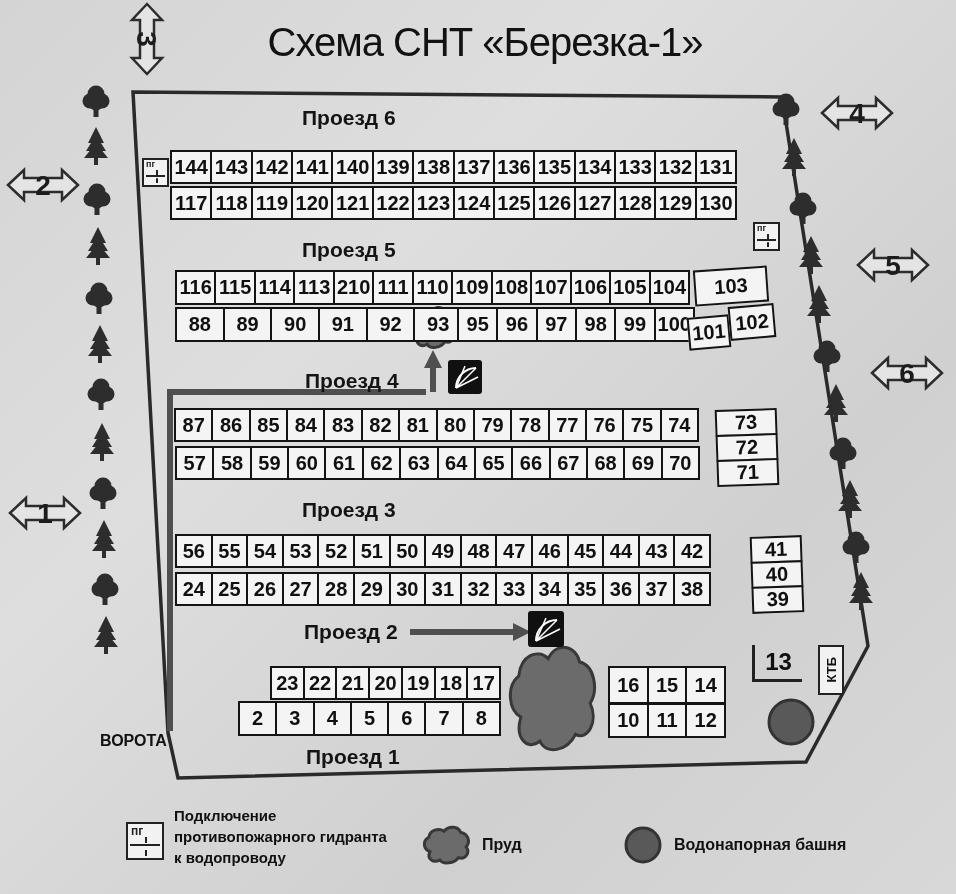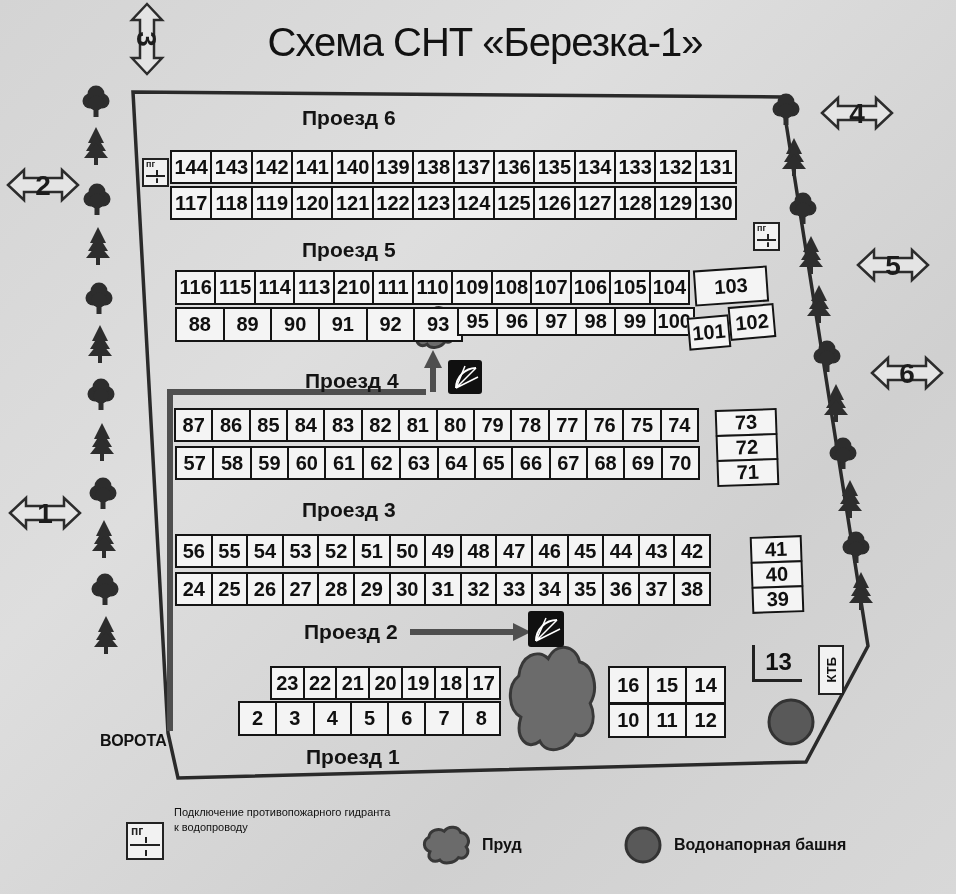--- a/index.html
+++ b/index.html
@@ -23,21 +23,21 @@
   .plot13{position:absolute;display:flex;align-items:center;justify-content:center;
     font-weight:bold;font-size:24px;color:#101010;border-left:3px solid #222;border-bottom:3px solid #222}
   .ktb{position:absolute;background:#f2f2f2;border:2px solid #222;display:flex;align-items:center;justify-content:center}
   .ktb span{writing-mode:vertical-rl;transform:rotate(180deg);font-weight:bold;font-size:13px;color:#111}
   .gates{position:absolute;font-weight:bold;font-size:16px;color:#111}
   .pg-box{position:absolute;background:#f2f2f2;border:2px solid #222}
   .pg-box .pg-t{position:absolute;left:2px;top:0;font-size:9px;font-weight:bold;color:#222;line-height:1}
   .pg-box .pg-v{position:absolute;left:50%;top:38%;bottom:2px;border-left:2px dashed #222}
   .pg-box .pg-h{position:absolute;top:58%;left:2px;right:2px;border-top:2px solid #222}
   .pg-box.legend-pg .pg-t{font-size:12px;top:1px;left:3px}
-  .legend-text{position:absolute;font-size:11px;font-weight:normal;color:#111;line-height:1.4}
+  .legend-text{position:absolute;font-size:15px;font-weight:bold;color:#111;line-height:1.4}
   .legend-label{position:absolute;font-size:16px;font-weight:bold;color:#111}
 </style>
 </head>
 <body>
 
 <div class="canvas">
 
   <svg class="overlay" viewBox="0 0 956 894">
 
     <path d="M133,92 L782,97 L868,646 L806,762 L178,778 L168,733 Z" fill="none" stroke="#2a2a2a" stroke-width="3.5"></path>
@@ -311,21 +311,21 @@
     </div>
   <div class="plot abs" style="left:694px;top:268px;width:74px;height:36px;transform:rotate(-4deg)">103</div>
   <div class="prow" style="left:175px;top:307px;width:288px;height:35px">
       <div class="plot">88</div>
       <div class="plot">89</div>
       <div class="plot">90</div>
       <div class="plot">91</div>
       <div class="plot">92</div>
       <div class="plot">93</div>
     </div>
-  <div class="prow" style="left:457px;top:307px;width:238px;height:29px">
+  <div class="prow" style="left:457px;top:307px;width:238px;height:35px">
       <div class="plot">95</div>
       <div class="plot">96</div>
       <div class="plot">97</div>
       <div class="plot">98</div>
       <div class="plot">99</div>
       <div class="plot">100</div>
     </div>
   <div class="plot abs" style="left:688px;top:316px;width:42px;height:33px;transform:rotate(-5deg)">101</div>
   <div class="plot abs" style="left:729px;top:305px;width:46px;height:34px;transform:rotate(-5deg)">102</div>
 

